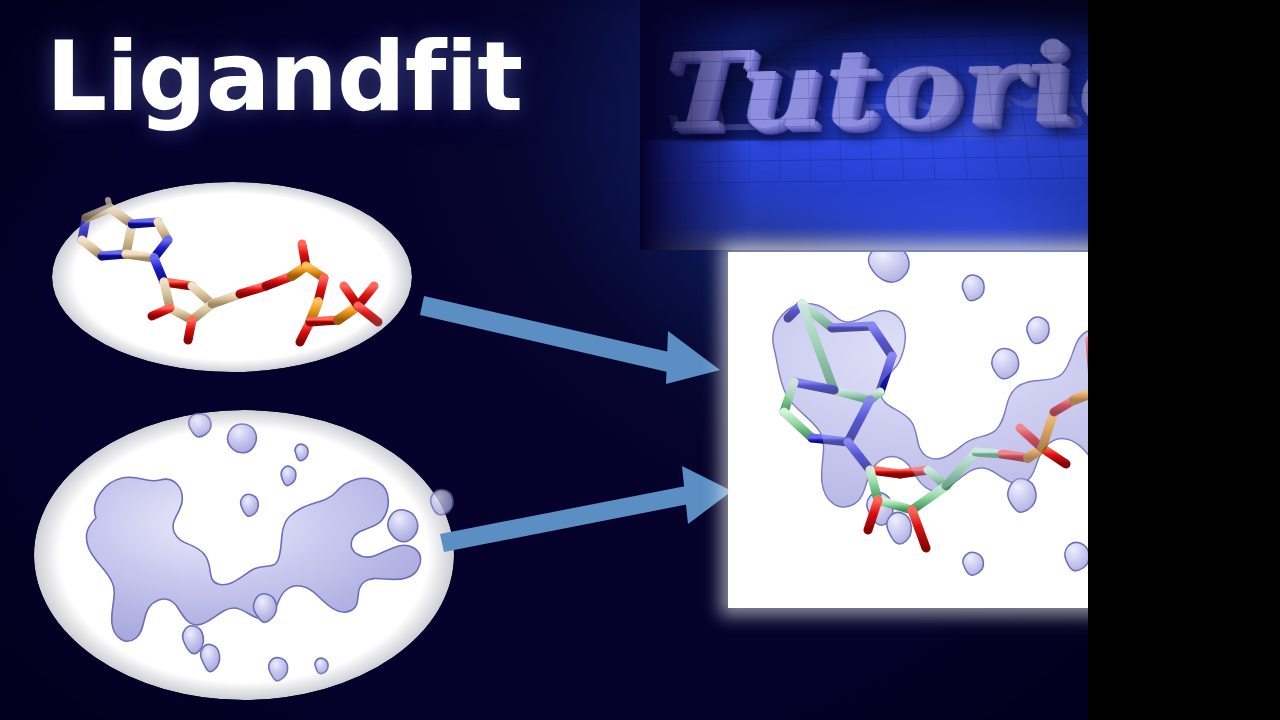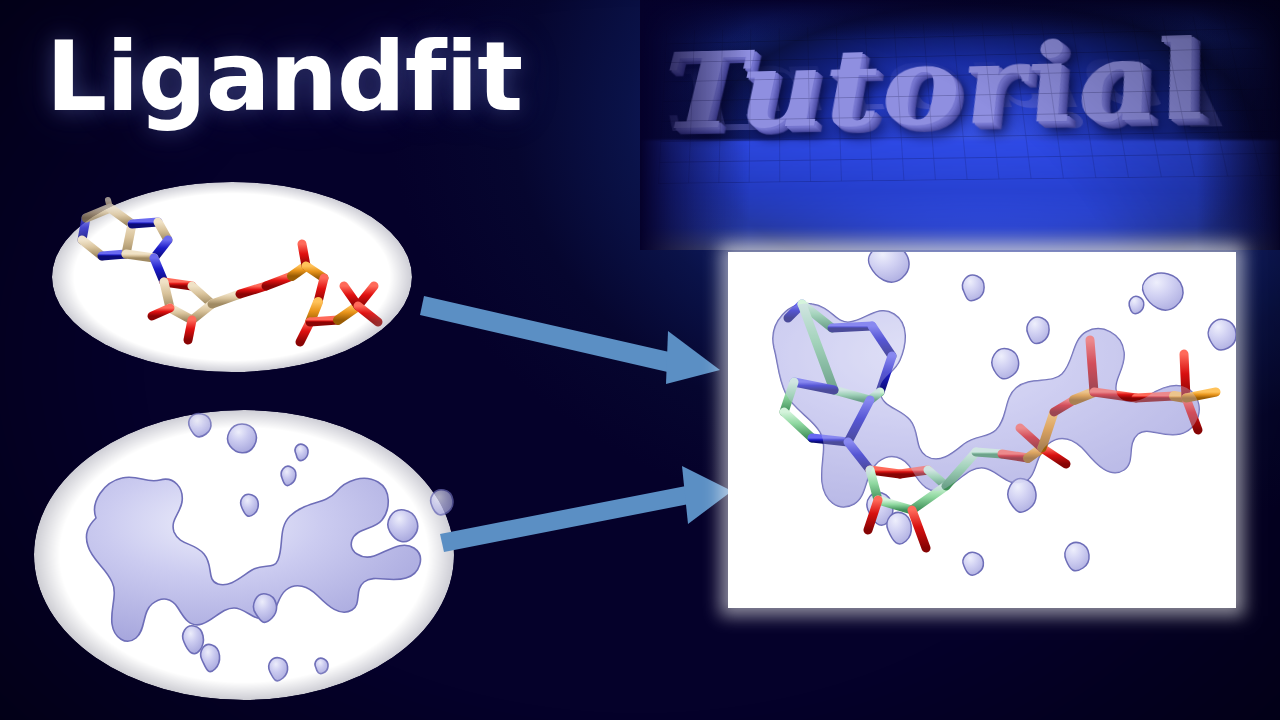--- a/index.html
+++ b/index.html
@@ -1,19 +1,19 @@
 <!DOCTYPE html>
 <html><head>
 <meta charset="utf-8">
 <style>
   html,body{margin:0;padding:0;background:#000;}
   body{width:1280px;height:720px;overflow:hidden;font-family:"Liberation Sans",sans-serif;}
 
-  #stage{position:relative;width:1280px;height:720px;overflow:hidden;
-         background:#05012a;}
+  #stage{position:relative;width:1080px;height:720px;overflow:hidden;
+         background:#05012a;padding-left:8px;}
 
   
   .bg-base{position:absolute;inset:0;
     background:
       radial-gradient(ellipse 620px 430px at 1010px 120px, #2a45c8 0%, #1c2fa4 22%, #112070 44%, #0a1248 62%, #06062f 80%, #05012a 100%),
       linear-gradient(140deg,#0a0733 0%,#070430 40%,#04021f 100%);
   }
   .bg-vig{position:absolute;inset:0;
     background:radial-gradient(ellipse 900px 640px at 50% 50%, rgba(0,0,0,0) 55%, rgba(0,0,0,.55) 100%);}
 

